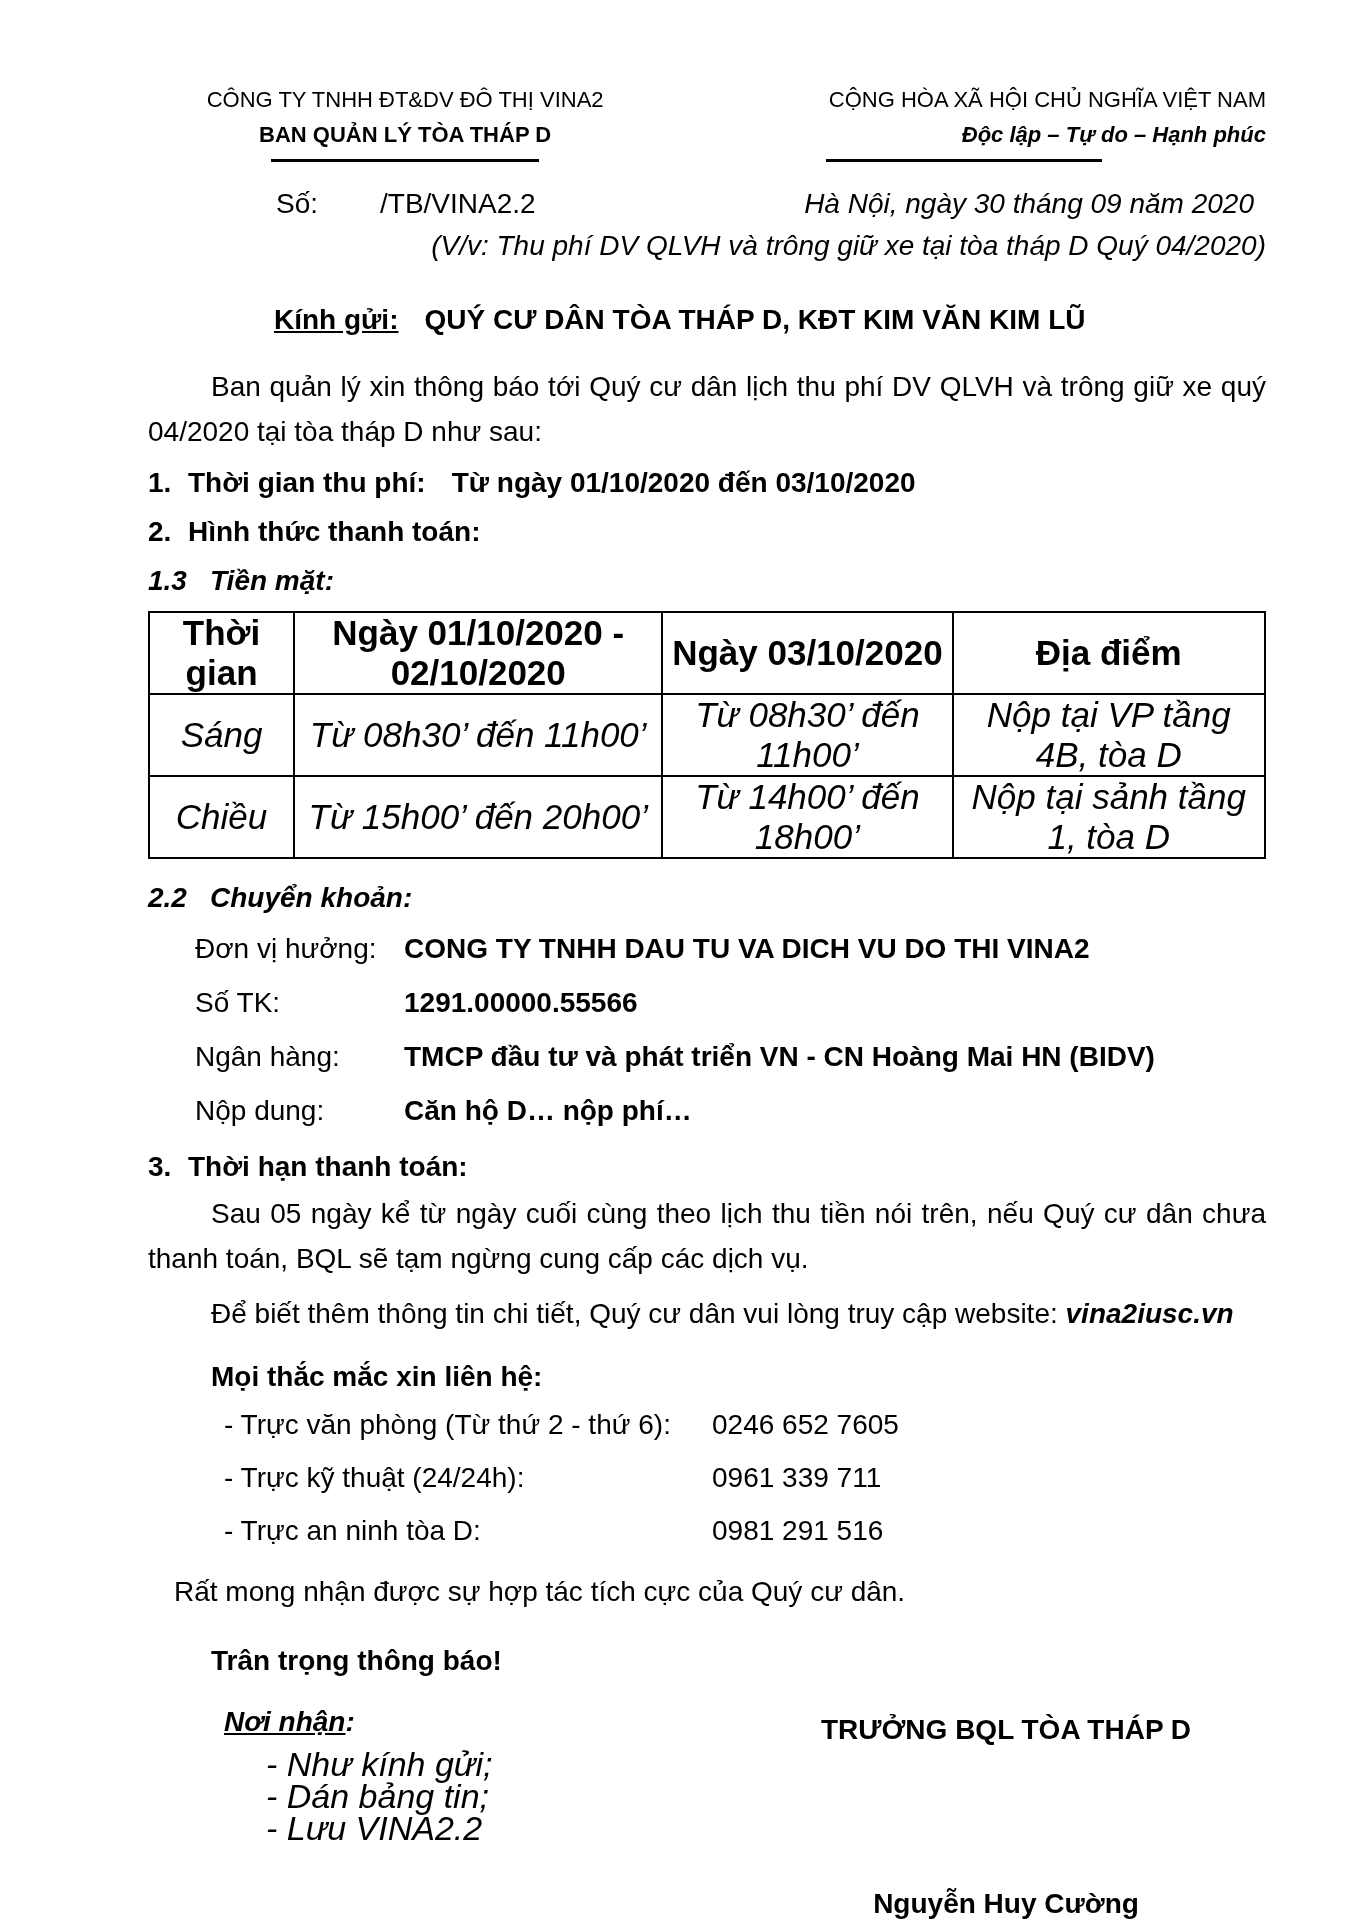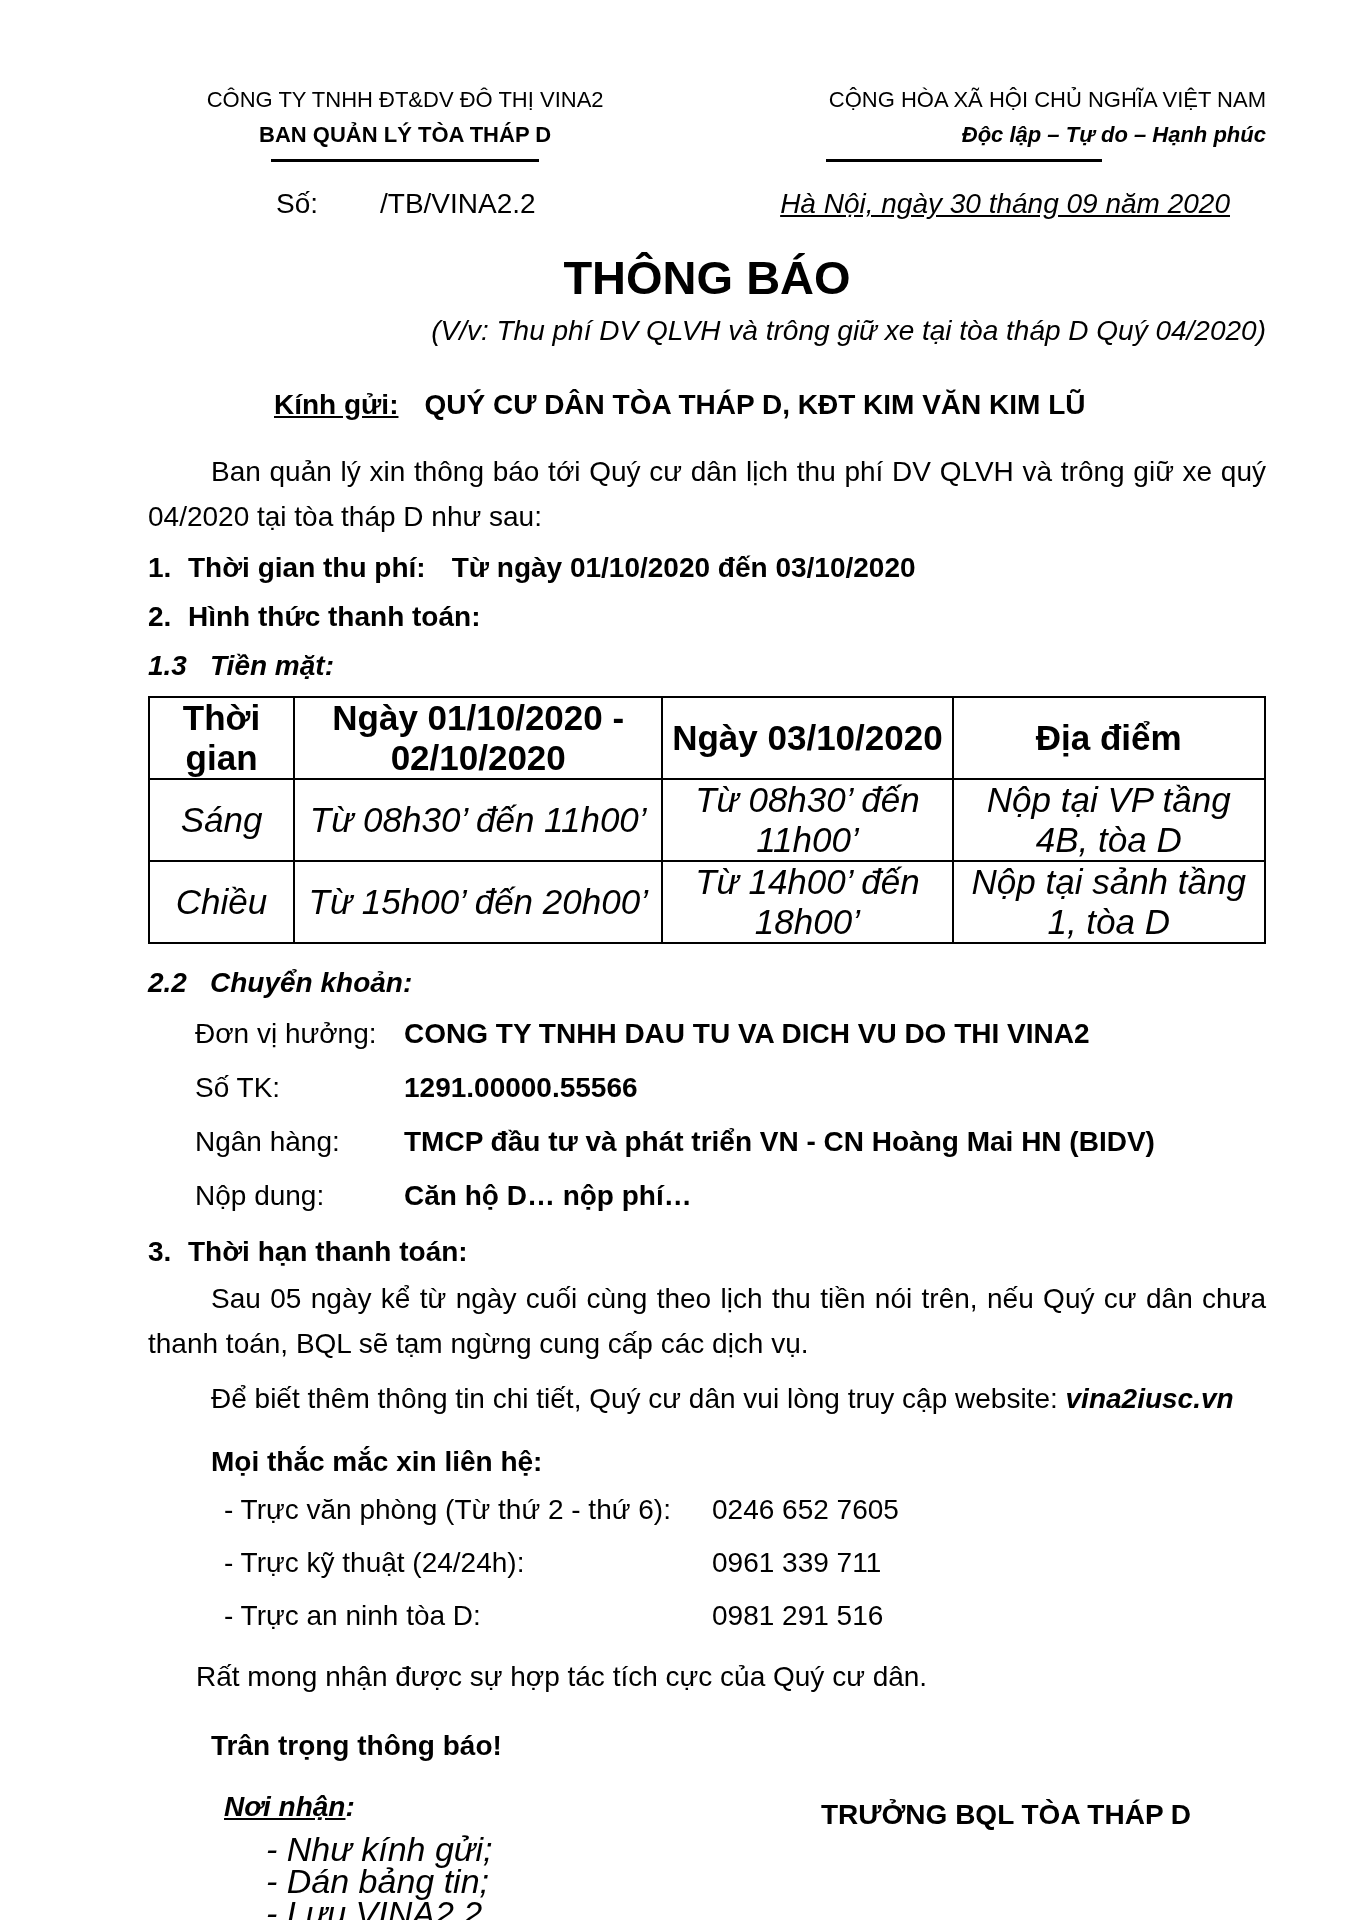--- a/index.html
+++ b/index.html
@@ -23,21 +23,21 @@
   .letterhead { display: flex; }
   .lh-left  { width: 46%; text-align: center; font-size: 22px; line-height: 35px; }
   .lh-right { width: 54%; text-align: right; font-size: 22px; line-height: 35px; }
   .rule { border-bottom: 3px solid #000; margin: 7px auto 0; }
   .rule-left  { width: 268px; }
   .rule-right { width: 276px; }
 
   .so-line { display: flex; margin-top: 26px; }
   .so-group { margin-left: 128px; }
   .so-gap { display: inline-block; width: 62px; }
-  .so-date { margin-left: auto; margin-right: 36px; text-decoration: underline; }
+  .so-date { margin-left: auto; margin-right: 12px; }
 
   .title { text-align: center; font-size: 47px; font-weight: bold; margin-top: 30px; }
   .subtitle { text-align: right; margin-top: 10px; }
 
   .kinh-gui { margin-top: 42px; margin-left: 126px; }
   .kg-gap { display: inline-block; width: 26px; }
 
   .para { margin-top: 28px; line-height: 45px; text-align: justify; }
   .indent { text-indent: 63px; }
 
@@ -57,21 +57,21 @@
   .bank-label { display: inline-block; margin-left: 47px; width: 209px; }
   .bank-value { font-weight: bold; }
 
   .website-line { margin-top: 10px; line-height: 45px; text-indent: 63px; }
   .website-url { font-weight: bold; font-style: italic; }
 
   .contact-header { margin-top: 20px; margin-left: 63px; font-weight: bold; line-height: 42px; }
   .contact-line { line-height: 53px; }
   .contact-label { display: inline-block; margin-left: 76px; width: 488px; }
 
-  .thanks  { margin-top: 12px; margin-left: 48px; line-height: 45px; }
+  .thanks  { margin-top: 12px; margin-left: 26px; line-height: 45px; }
   .regards { margin-top: 26px; margin-left: 63px; font-weight: bold; line-height: 42px; }
 
   .bottom { display: flex; margin-top: 24px; }
   .noi-nhan { margin-left: 76px; }
   .nn-items { margin-top: 10px; }
   .nn-item { font-style: italic; margin-left: 42px; line-height: 32px; font-size: 34px; }
   .sig { margin-left: auto; width: 520px; text-align: center; }
   .sig-title { font-weight: bold; margin-top: 8px; }
   .sig-name  { font-weight: bold; margin-top: 142px; }
 </style>
@@ -93,21 +93,20 @@
     </div>
   </header>
 
   <div class="so-line">
     <span class="so-group">
       <span>Số:</span><span class="so-gap"></span><span>/TB/VINA2.2</span>
     </span>
     <span class="so-date italic">Hà Nội, ngày 30 tháng 09 năm 2020</span>
   </div>
 
-  <h1 class="title">THÔNG BÁO</h1>
   <div class="subtitle italic">(V/v: Thu phí DV QLVH và trông giữ xe tại tòa tháp D Quý 04/2020)</div>
 
   <div class="kinh-gui">
     <span class="bold underline">Kính gửi:</span><span class="kg-gap"></span><span class="bold">QUÝ CƯ DÂN TÒA THÁP D, KĐT KIM VĂN KIM LŨ</span>
   </div>
 
   <p class="para indent">Ban quản lý xin thông báo tới Quý cư dân lịch thu phí DV QLVH và trông giữ xe quý 04/2020 tại tòa tháp D như sau:</p>
 
   <div class="item">
     <span class="num">1.</span><span>Thời gian thu phí:</span><span class="gap26"></span><span>Từ ngày 01/10/2020 đến 03/10/2020</span>

